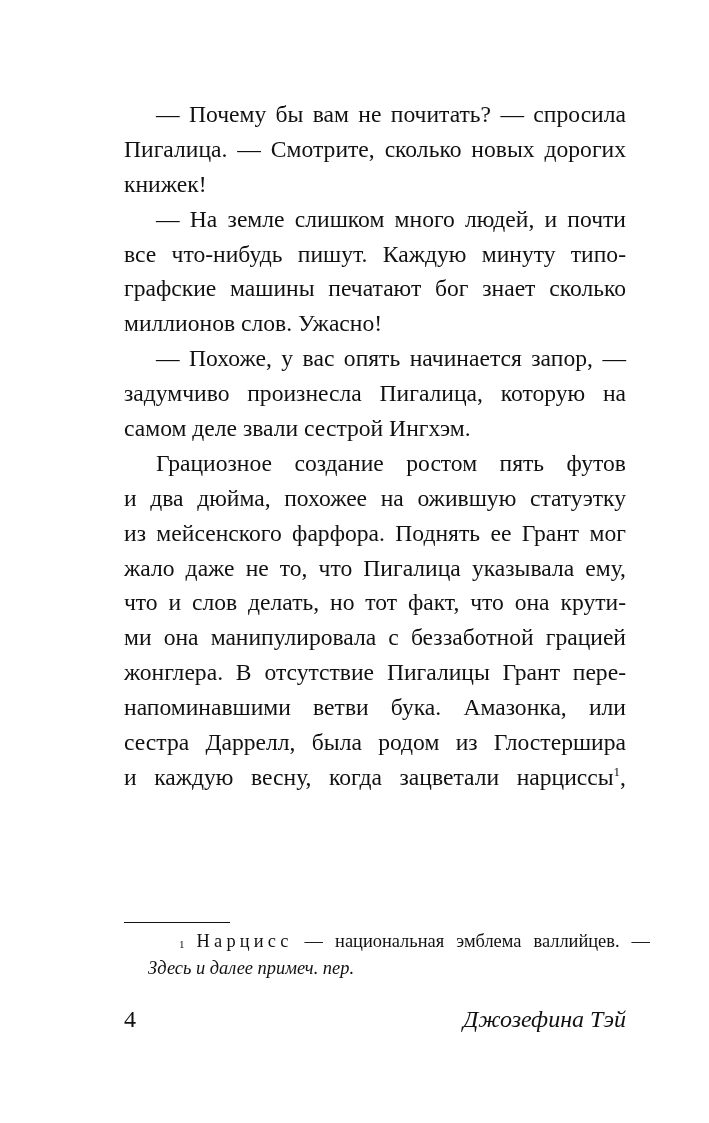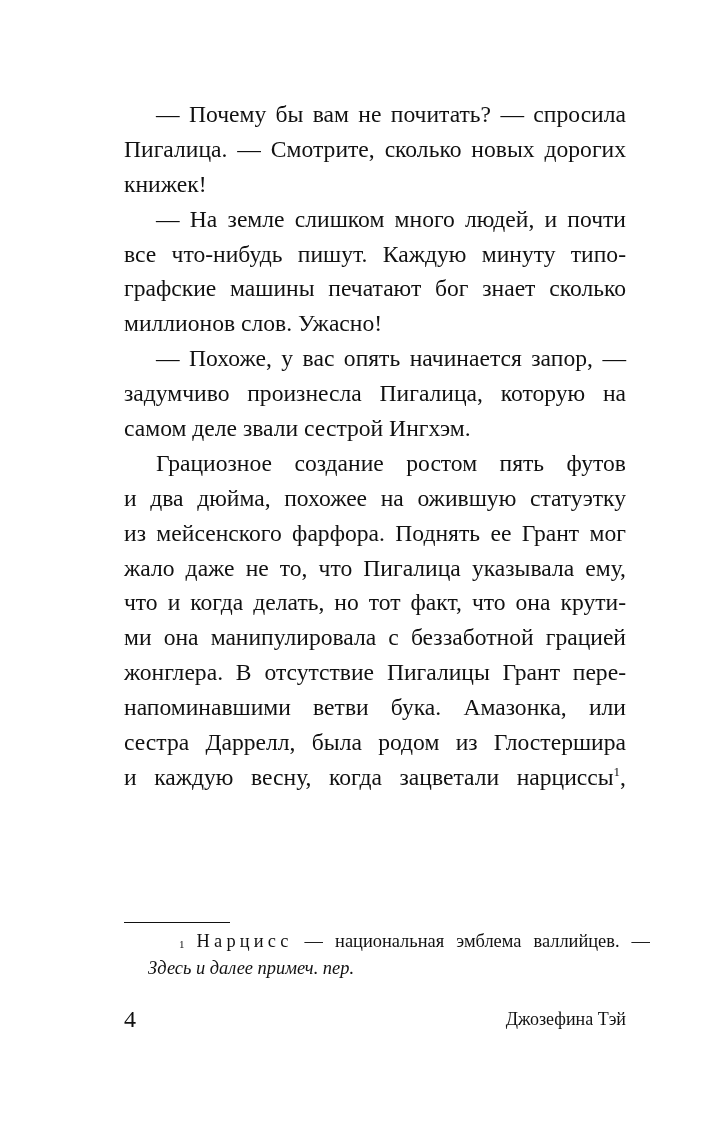--- a/index.html
+++ b/index.html
@@ -92,42 +92,43 @@
     }
     .page-number {
       position: absolute;
       left: 0;
       top: 0;
     }
     .running-head {
       position: absolute;
       right: 0;
       top: 0;
-      font-size: 18px;
+      font-style: italic;
+      font-size: 24px;
     }
   </style>
 </head>
 <body>
 
 <div class="page-body">
   <span class="line indent">— Почему бы вам не почитать? — спросила</span>
   <span class="line">Пигалица. — Смотрите, сколько новых дорогих</span>
   <span class="line last">книжек!</span>
   <span class="line indent">— На земле слишком много людей, и почти</span>
   <span class="line">все что-нибудь пишут. Каждую минуту типо-</span>
   <span class="line">графские машины печатают бог знает сколько</span>
   <span class="line last">миллионов слов. Ужасно!</span>
   <span class="line indent">— Похоже, у вас опять начинается запор, —</span>
   <span class="line">задумчиво произнесла Пигалица, которую на</span>
   <span class="line last">самом деле звали сестрой Ингхэм.</span>
   <span class="line indent">Грациозное создание ростом пять футов</span>
   <span class="line">и два дюйма, похожее на ожившую статуэтку</span>
   <span class="line">из мейсенского фарфора. Поднять ее Грант мог</span>
   <span class="line">жало даже не то, что Пигалица указывала ему,</span>
-  <span class="line">что и когда делать, но тот факт, что она крути-</span>
+  <span class="line">что и слов делать, но тот факт, что она крути-</span>
   <span class="line">ми она манипулировала с беззаботной грацией</span>
   <span class="line">жонглера. В отсутствие Пигалицы Грант пере-</span>
   <span class="line">напоминавшими ветви бука. Амазонка, или</span>
   <span class="line">сестра Даррелл, была родом из Глостершира</span>
   <span class="line">и каждую весну, когда зацветали нарциссы<sup class="fn-ref">1</sup>,</span>
 
 </div>
 
 <div class="footnote-rule"></div>
 

